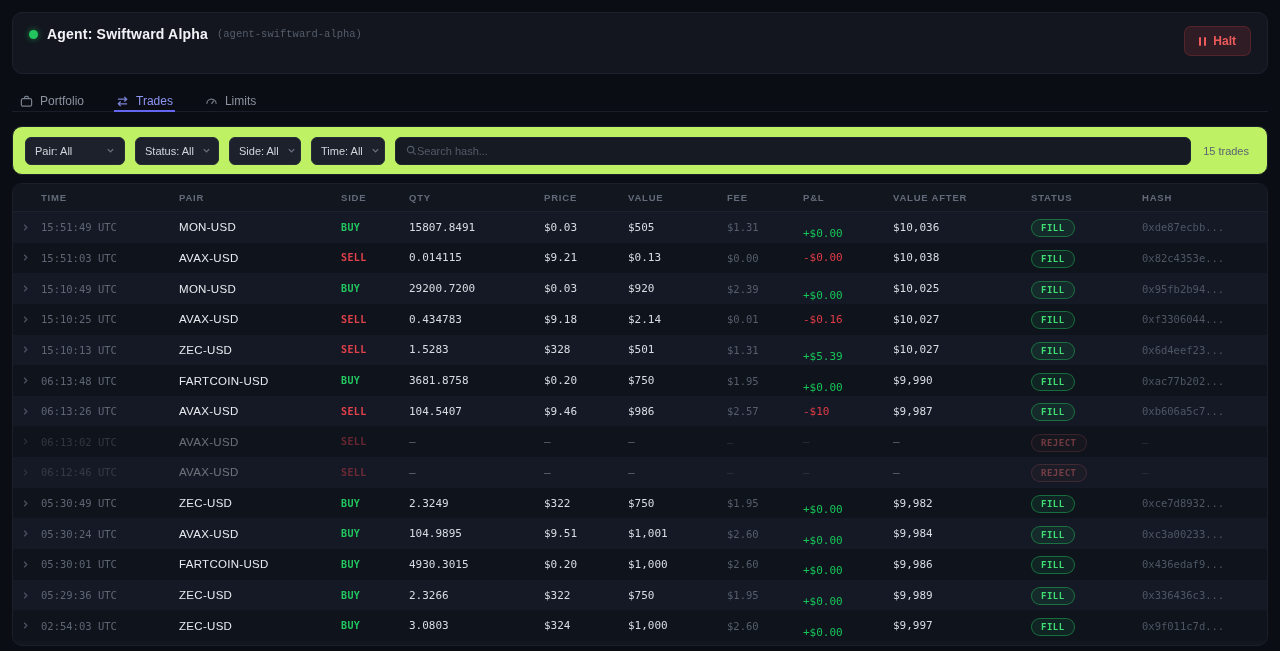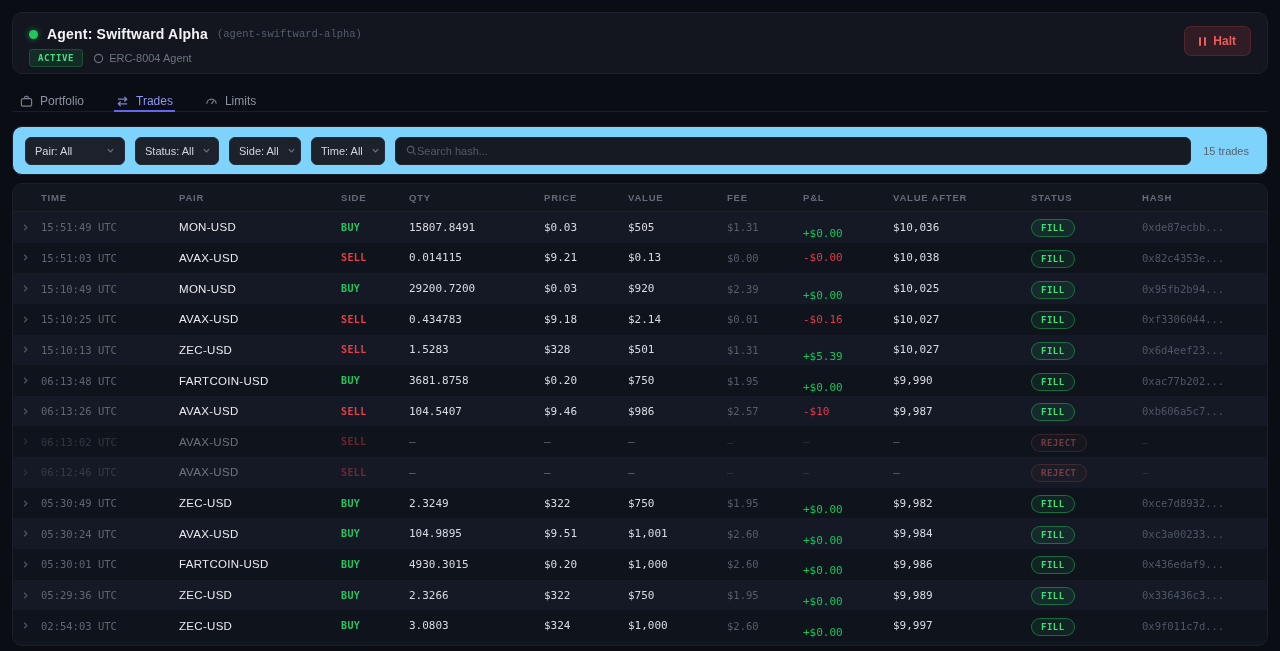--- a/index.html
+++ b/index.html
@@ -56,21 +56,21 @@
     font-size:12px; color:#8b93a1;
     padding:6px 2px 2px 2px; cursor:pointer;
     border-bottom:2px solid transparent; margin-bottom:-1px;
   }
   .tab.active { color:#8e96f5; border-bottom-color:#6366f1; }
   .tab svg { opacity:.85; }
 
   
   .filters-card {
     margin:14px 12px 0 12px;
-    background:#7dd3fc;
+    background:#bef264;
     border:1px solid #1a1f2a;
     border-radius:10px;
     padding:10px 12px;
     display:flex; align-items:center; gap:10px;
     height:49px;
   }
   .dropdown {
     display:flex; align-items:center; justify-content:space-between;
     background:#1c212c; border:1px solid #262c39; border-radius:6px;
     height:28px; padding:0 9px; font-size:11px; color:#d1d5db; cursor:pointer;
@@ -141,29 +141,20 @@
 </head>
 <body>
 
 <div class="header-card">
   <div class="header-left">
     <div class="title-row">
       <span class="status-dot"></span>
       <span class="agent-title">Agent: Swiftward Alpha</span>
       <span class="agent-slug">(agent-swiftward-alpha)</span>
     </div>
-    <div class="meta-row">
-      <span class="badge-active">ACTIVE</span>
-      <span class="agent-type">
-        <svg width="11" height="11" viewBox="0 0 12 12" fill="none" stroke="#6b7280" stroke-width="1.2">
-            <circle cx="6" cy="6" r="4.5"></circle>
-          </svg>
-        <span>ERC-8004 Agent</span>
-      </span>
-    </div>
   </div>
   <button class="halt-btn">
     <span class="pause-icon">
         <i></i>
         <i></i>
       </span>
     <span>Halt</span>
   </button>
 </div>
 

